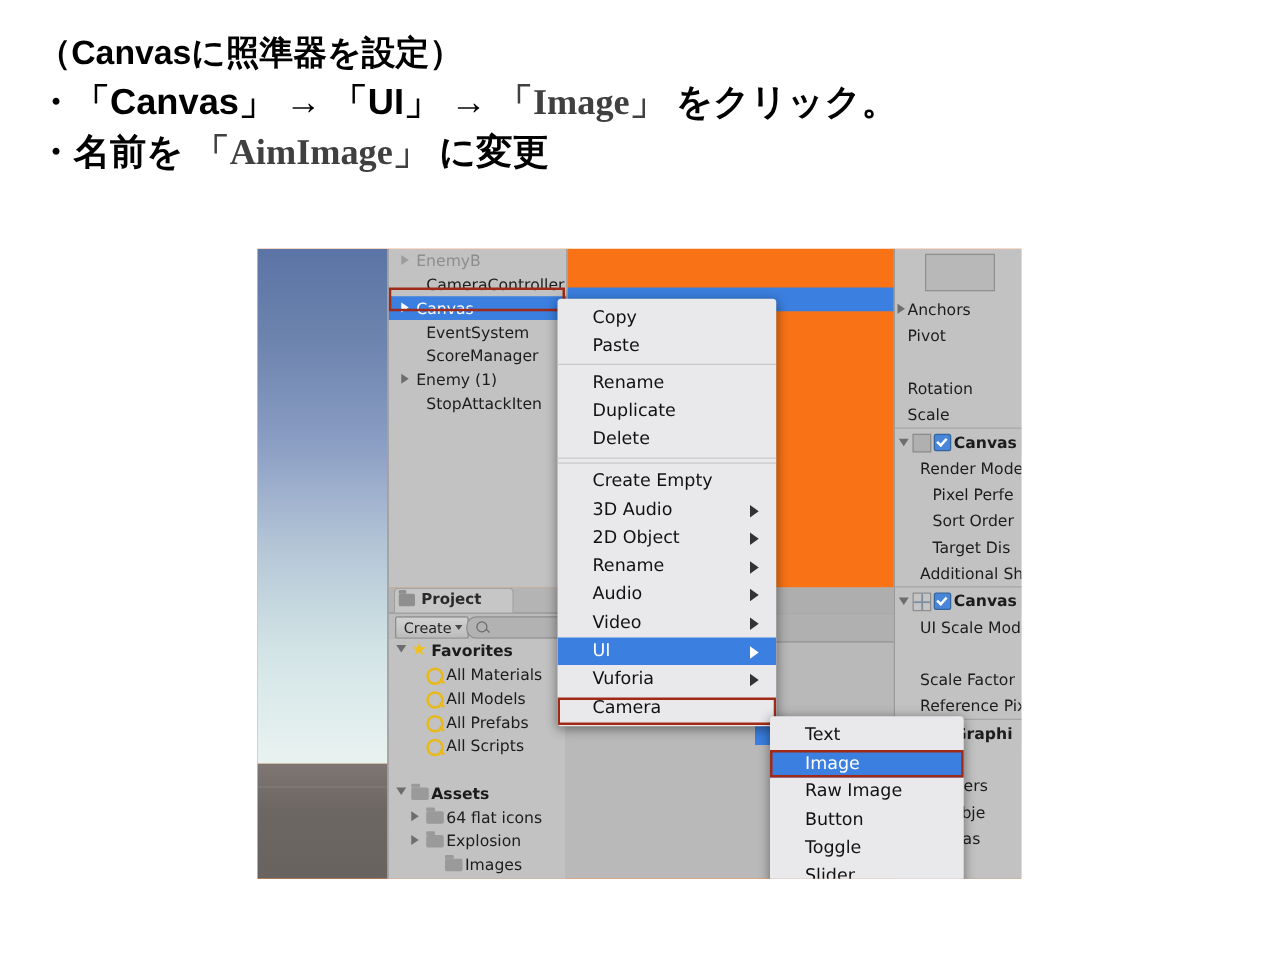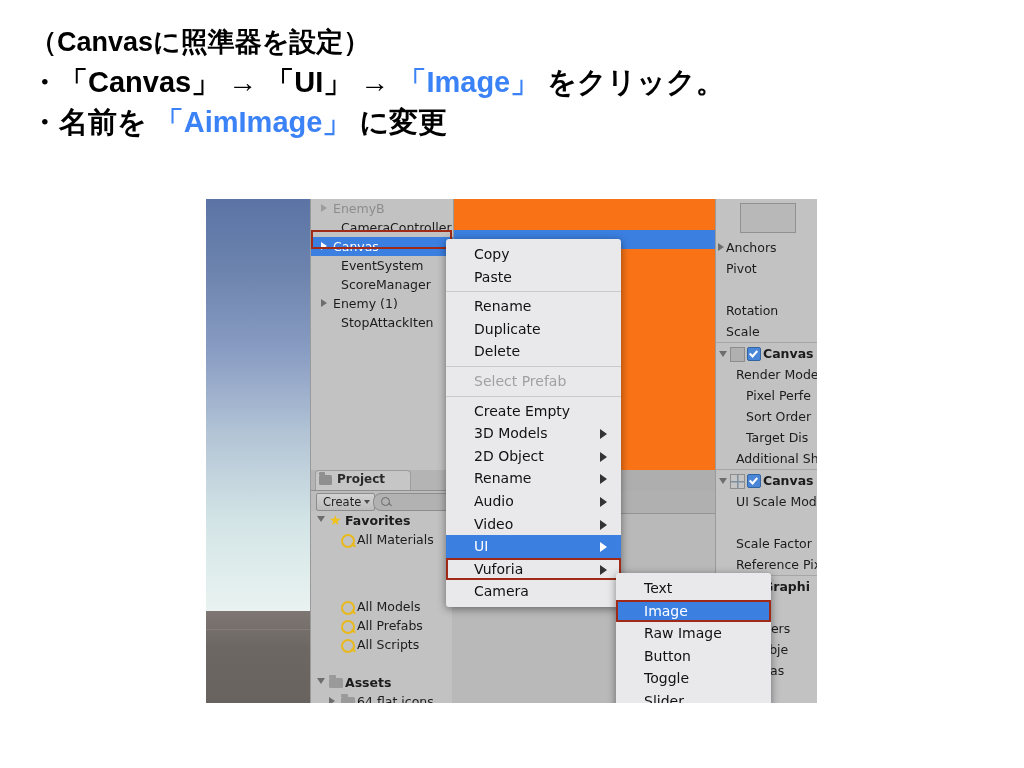--- a/index.html
+++ b/index.html
@@ -7,21 +7,21 @@
     width:1024px;height:768px;background:#ffffff;overflow:hidden;
     font-family:"Liberation Sans","DejaVu Sans",sans-serif;
     -webkit-font-smoothing:antialiased;
   }
   #slide{position:relative;width:1024px;height:768px;}
 
   
   .slide-text{position:absolute;left:30px;top:22px;width:960px;}
   .line{font-size:29px;line-height:40px;color:#000000;font-weight:700;white-space:nowrap;}
   .line.l1{font-size:27px;}
-  .hl{color:#3b82f6;}
+  .hl{color:#404040;font-family:Liberation Serif, serif;}
 
   
   #unity{
     position:absolute;left:206px;top:199px;width:611px;height:504px;
     overflow:hidden;background:#f97316;
     font-family:"DejaVu Sans","Liberation Sans",sans-serif;
     font-size:12.5px;color:#1c1c1c;
   }
 
   
@@ -183,21 +183,21 @@
           <span>Create</span>
           <span class="caret"></span>
         </div>
         <div class="searchbox">
           <span class="mag"></span>
         </div>
       </div>
       <div class="ptree" id="proj-host">
           <div class="prow bold" style="padding-left: 34px;"><span class="tri" style="left: 6px;"></span><span class="star">★</span><span>Favorites</span></div>
           <div class="prow" style="padding-left: 46px;"><span class="mag2" style="left: 30px;"></span><span>All Materials</span></div>
-          <div class="prow" style="padding-left: 46px; margin-top: 48px;"><span class="mag2" style="left: 30px;"></span><span>All Models</span></div>
+          <div class="prow" style="padding-left: 46px;"><span class="mag2" style="left: 30px;"></span><span>All Models</span></div>
           <div class="prow" style="padding-left: 46px;"><span class="mag2" style="left: 30px;"></span><span>All Prefabs</span></div>
           <div class="prow" style="padding-left: 46px;"><span class="mag2" style="left: 30px;"></span><span>All Scripts</span></div>
           <div class="prow" style="padding-left: 34px;"><span></span></div>
           <div class="prow bold" style="padding-left: 34px;"><span class="tri" style="left: 6px;"></span><span class="fld" style="left: 18px;"></span><span>Assets</span></div>
           <div class="prow" style="padding-left: 46px;"><span class="tri closed" style="left: 18px;"></span><span class="fld" style="left: 30px;"></span><span>64 flat icons</span></div>
           <div class="prow" style="padding-left: 46px;"><span class="tri closed" style="left: 18px;"></span><span class="fld" style="left: 30px;"></span><span>Explosion</span></div>
           <div class="prow" style="padding-left: 46px; margin-left: 15px;"><span class="fld" style="left: 30px;"></span><span>Images</span></div>
         </div>
     </div>
 
@@ -270,24 +270,23 @@
     <div class="ui-sliver"></div>
 
     <div class="ctx" id="ctx-host" style="padding-top: 4px; padding-bottom: 4px;">
         <div class="mi"><span>Copy</span></div>
         <div class="mi"><span>Paste</span></div>
         <div class="sep"></div>
         <div class="mi"><span>Rename</span></div>
         <div class="mi"><span>Duplicate</span></div>
         <div class="mi"><span>Delete</span></div>
         <div class="sep"></div>
-        <div class="mi dis"><span>Select Prefab</span></div>
         <div class="sep"></div>
         <div class="mi"><span>Create Empty</span></div>
-        <div class="mi"><span>3D Models</span><span class="arw"></span></div>
+        <div class="mi"><span>3D Audio</span><span class="arw"></span></div>
         <div class="mi"><span>2D Object</span><span class="arw"></span></div>
         <div class="mi"><span>Rename</span><span class="arw"></span></div>
         <div class="mi"><span>Audio</span><span class="arw"></span></div>
         <div class="mi"><span>Video</span><span class="arw"></span></div>
         <div class="mi hi"><span>UI</span><span class="arw"></span></div>
         <div class="mi"><span>Vuforia</span><span class="arw"></span></div>
         <div class="mi"><span>Camera</span></div>
         <div class="ctx-hi-outline" style="top: 318.8px;"></div>
       </div>
 

